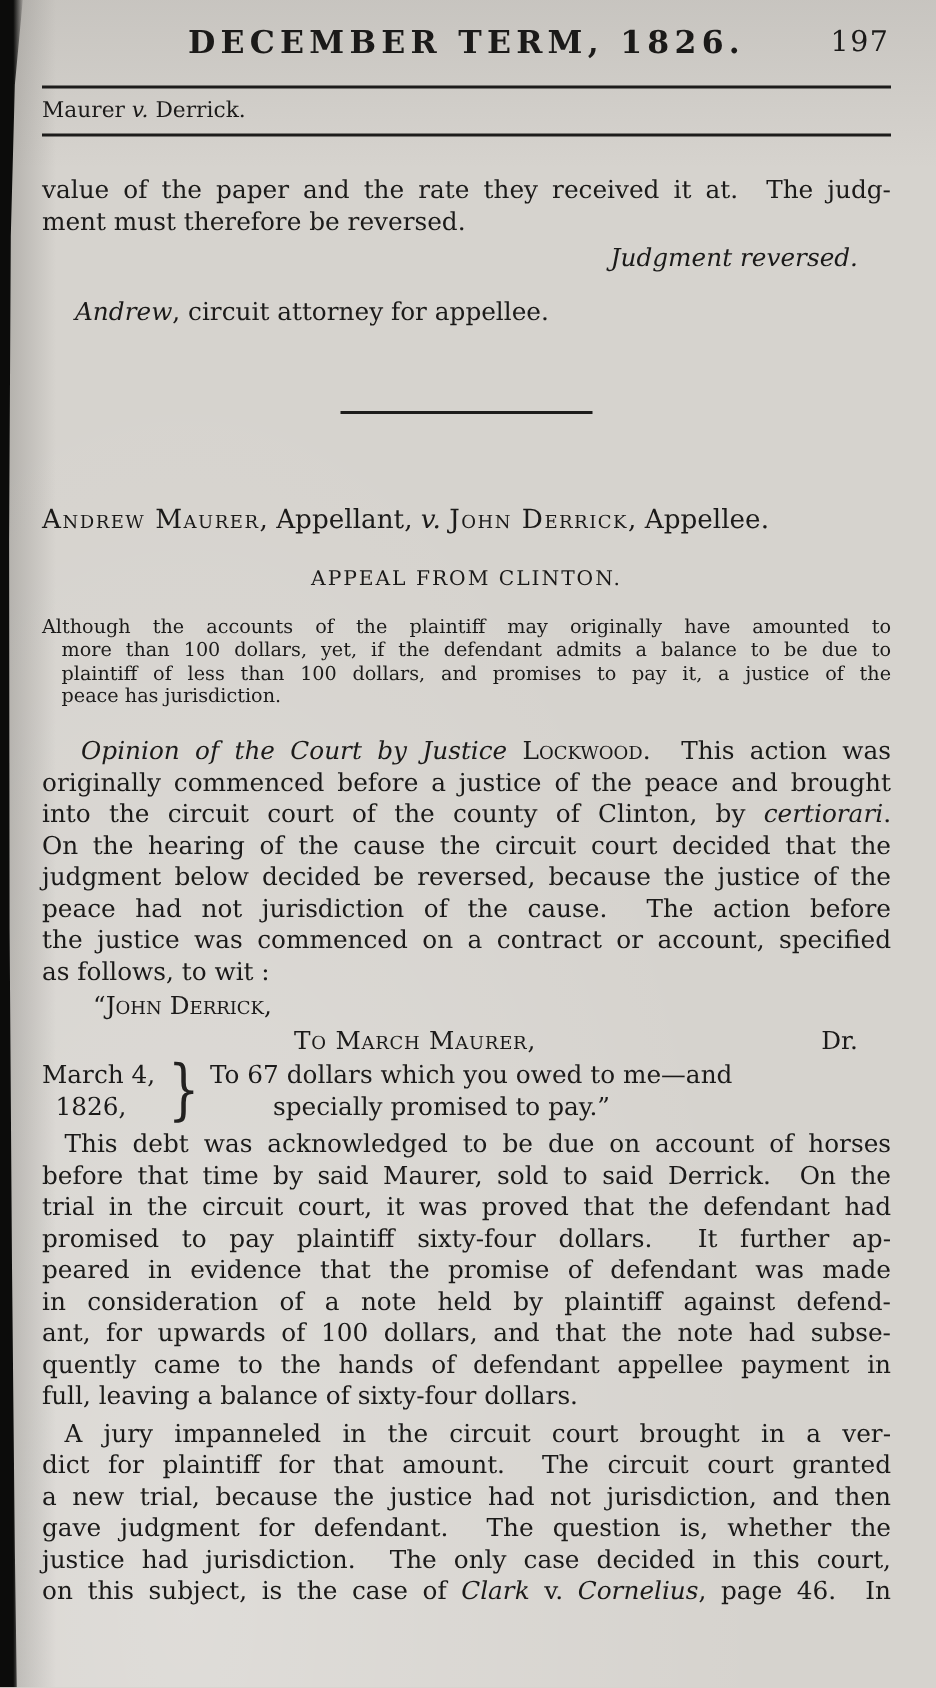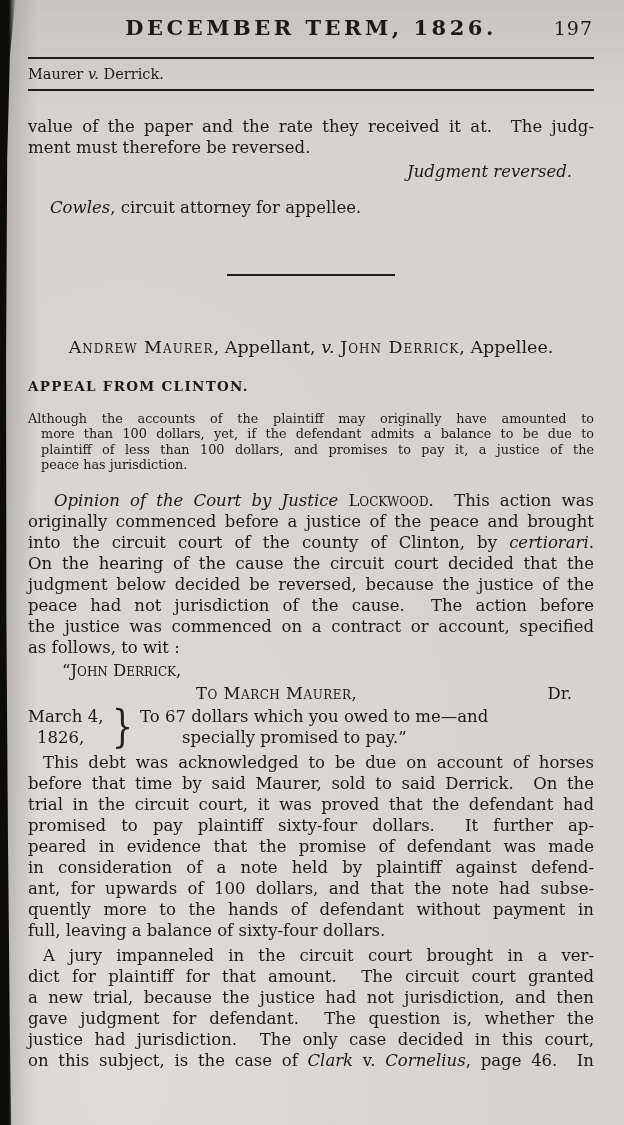--- a/index.html
+++ b/index.html
@@ -38,24 +38,24 @@
   .ind26 > div:first-child { text-indent: 26px; }
   .ind15 > div:first-child { text-indent: 15px; }
 
   .para1 { margin-top: 25px; }
   .judgment-line { margin-top: 3px; text-align: right; padding-right: 22px; font-size: 16.5px; line-height: 21px; }
   .counsel-1 { margin-top: 11px; text-indent: 22px; font-size: 16.5px; line-height: 21px; }
   .counsel-2 { margin-top: 15px; text-indent: 22px; font-size: 16.5px; line-height: 21px; }
 
   .case-divider { margin: 56px auto 0 auto; width: 168px; border-top: 2px solid #1d1c1b; }
 
-  .caption { margin-top: 60px; text-align: center; font-size: 17.5px; line-height: 23px; }
+  .caption { margin-top: 60px; text-align: left; font-size: 17.5px; line-height: 23px; }
   .caption .sc { letter-spacing: 1px; }
   .sc { font-variant: small-caps; }
-  .appeal-line { margin-top: 19px; font-weight: 700; font-size: 13.5px; letter-spacing: 1.3px; }
+  .appeal-line { margin-top: 19px; text-align: center; font-weight: 400; font-size: 13.5px; letter-spacing: 1.3px; }
 
   .headnote { margin-top: 17px; font-size: 12.8px; line-height: 15.4px; }
   .headnote > div:not(:first-child) { padding-left: 13px; }
 
   .opinion { margin-top: 17px; }
 
   .acct { font-size: 16.5px; line-height: 21px; }
   .acct-debtor { margin-top: 2px; text-indent: 34px; }
   .acct-creditor { position: relative; margin-top: 2px; }
   .acct-creditor .to-line { margin-left: 168px; letter-spacing: 0.5px; }
@@ -87,21 +87,21 @@
     <div class="running-head">Maurer <i>v.</i> Derrick.</div>
     <div class="rule rule-under"></div>
 
     <div class="body-text jlines nsl para1">
         <div>value of the paper and the rate they received it at.&nbsp; The judg-</div>
         <div>ment must therefore be reversed.</div>
       </div>
 
     <div class="judgment-line"><i>Judgment reversed.</i></div>
 
-    <div class="counsel-2"><i>Cowles</i>, circuit attorney for appellee.</div>
+    <div class="counsel-2"><i>Andrew</i>, circuit attorney for appellee.</div>
 
     <div class="case-divider"></div>
 
     <div class="caption"><span class="sc">Andrew Maurer</span>, Appellant, <i>v.</i> <span class="sc">John Derrick</span>, Appellee.</div>
 
     <div class="appeal-line">APPEAL FROM CLINTON.</div>
 
     <div class="headnote jlines nsl">
         <div>Although the accounts of the plaintiff may originally have amounted to</div>
         <div>more than 100 dollars, yet, if the defendant admits a balance to be due to</div>
@@ -140,21 +140,21 @@
     </div>
 
     <div class="body-text jlines nsl ind15 para2">
         <div>This debt was acknowledged to be due on account of horses</div>
         <div>before that time by said Maurer, sold to said Derrick.&nbsp; On the</div>
         <div>trial in the circuit court, it was proved that the defendant had</div>
         <div>promised to pay plaintiff sixty-four dollars.&nbsp; It further ap-</div>
         <div>peared in evidence that the promise of defendant was made</div>
         <div>in consideration of a note held by plaintiff against defend-</div>
         <div>ant, for upwards of 100 dollars, and that the note had subse-</div>
-        <div>quently more to the hands of defendant without payment in</div>
+        <div>quently came to the hands of defendant appellee payment in</div>
         <div>full, leaving a balance of sixty-four dollars.</div>
       </div>
 
     <div class="body-text jlines ind15 para3">
         <div>A jury impanneled in the circuit court brought in a ver-</div>
         <div>dict for plaintiff for that amount.&nbsp; The circuit court granted</div>
         <div>a new trial, because the justice had not jurisdiction, and then</div>
         <div>gave judgment for defendant.&nbsp; The question is, whether the</div>
         <div>justice had jurisdiction.&nbsp; The only case decided in this court,</div>
         <div>on this subject, is the case of <i>Clark</i> v. <i>Cornelius</i>, page 46.&nbsp; In</div>

